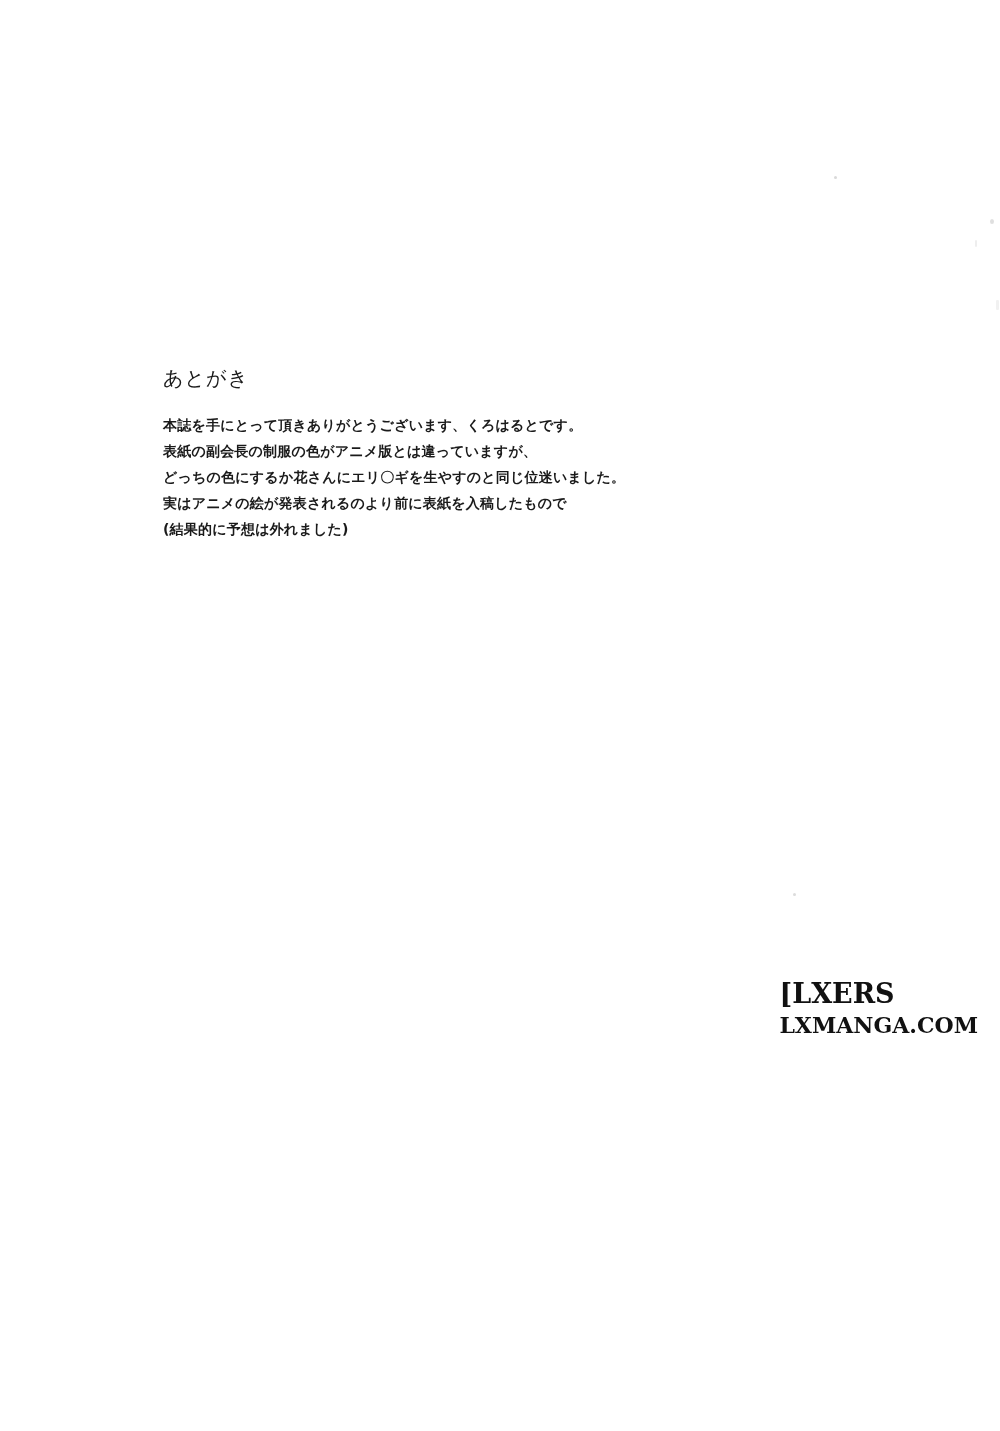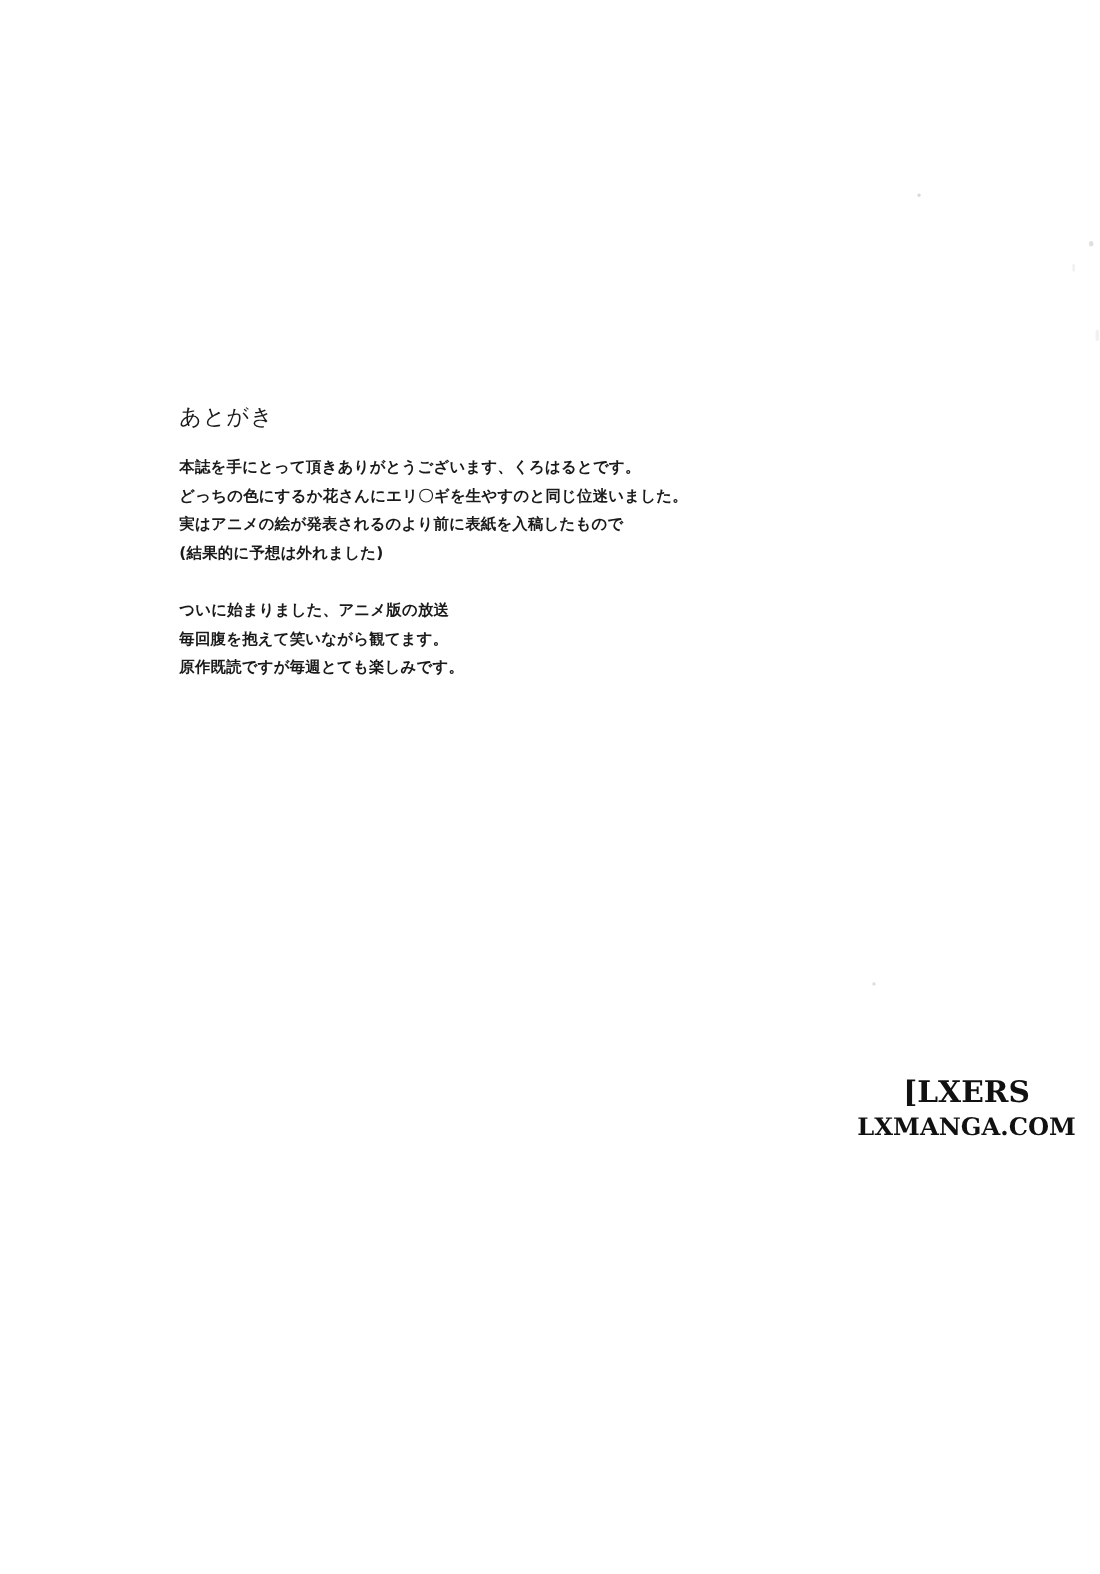--- a/index.html
+++ b/index.html
@@ -54,21 +54,21 @@
     line-height: 26px;
     letter-spacing: 0.2px;
     white-space: pre;
     font-weight: 600;
   }
 
   .watermark {
     position: absolute;
     right: 22px;
     bottom: 20px;
-    text-align: center;
+    text-align: left;
     color: #111;
   }
   .watermark .wm-top {
     font-family: "DejaVu Serif", "Liberation Serif", serif;
     font-weight: 700;
     font-size: 27px;
     letter-spacing: 0px;
     line-height: 30px;
   }
   .watermark .wm-bottom {
@@ -89,30 +89,26 @@
   <div class="speck s3"></div>
   <div class="speck s4"></div>
   <div class="speck s5"></div>
 
   <div class="afterword">
 
     <h1 class="afterword-title">あとがき</h1>
 
     <div class="para">
       <div class="line">本誌を手にとって頂きありがとうございます、くろはるとです。</div>
+      <div class="line">表紙の副会長の制服の色がアニメ版とは違っていますが、</div>
       <div class="line">どっちの色にするか花さんにエリ〇ギを生やすのと同じ位迷いました。</div>
       <div class="line">実はアニメの絵が発表されるのより前に表紙を入稿したもので</div>
       <div class="line">(結果的に予想は外れました)</div>
     </div>
 
-    <div class="para">
-      <div class="line">ついに始まりました、アニメ版の放送</div>
-      <div class="line">毎回腹を抱えて笑いながら観てます。</div>
-      <div class="line">原作既読ですが毎週とても楽しみです。</div>
-    </div>
 
   </div>
 
   <div class="watermark">
     <div class="wm-top">[LXERS</div>
     <div class="wm-bottom">LXMANGA.COM</div>
   </div>
 
 </div>
 

